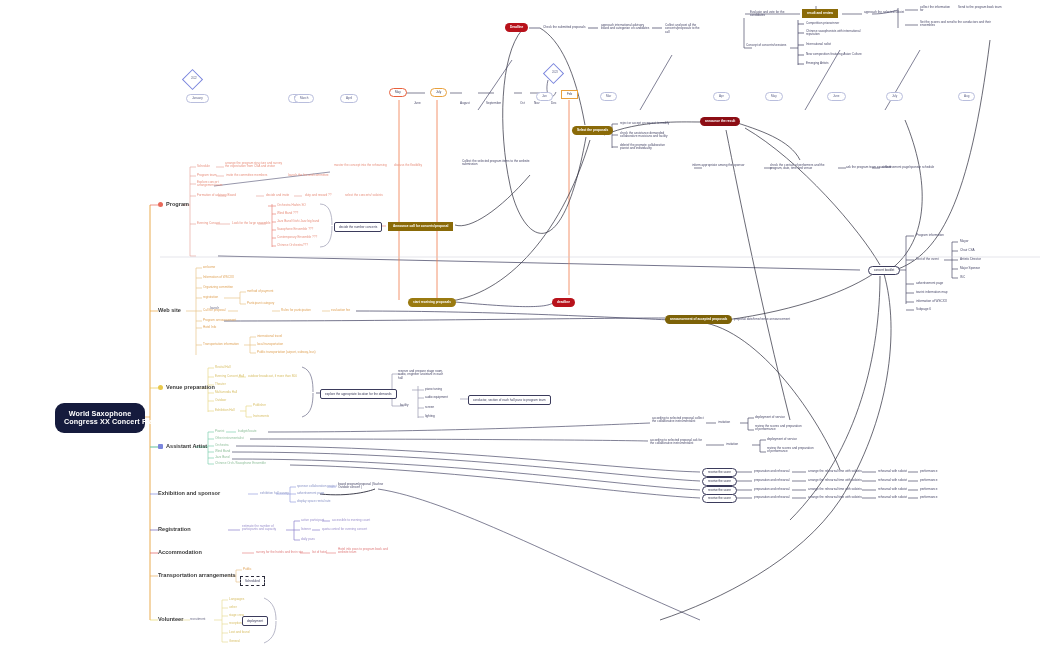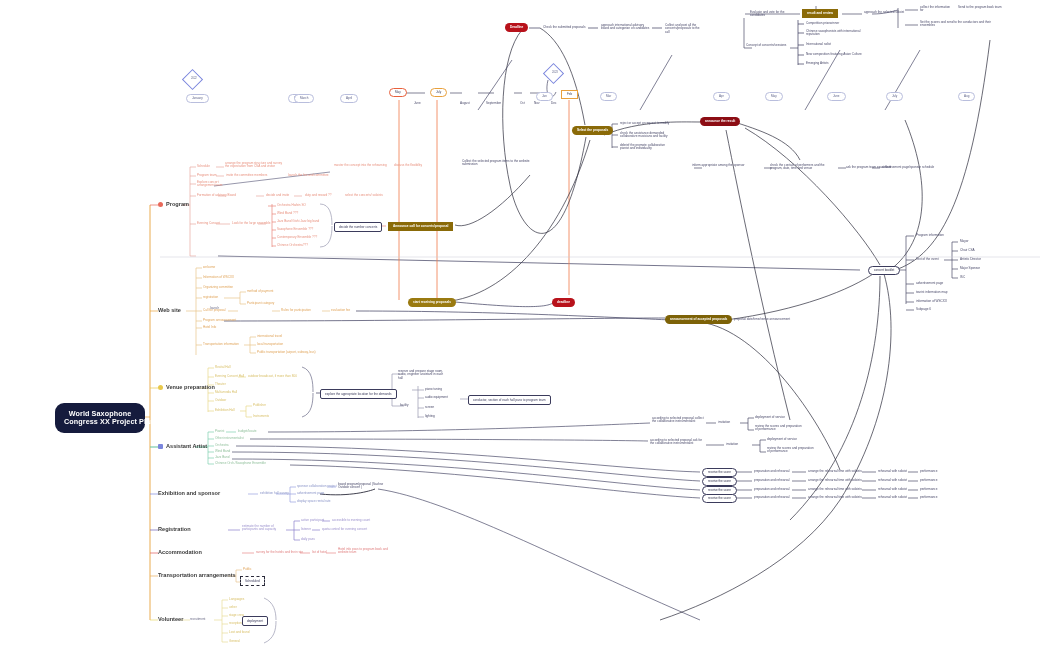--- a/index.html
+++ b/index.html
@@ -353,21 +353,21 @@
       <path d="M952 260 L958 260" stroke="#4a4a68"></path>
       <path d="M952 269 L958 269" stroke="#4a4a68"></path>
       <path d="M952 278 L958 278" stroke="#4a4a68"></path>
 
       <path d="M160 257 L1040 257" stroke="#c8c8d4" stroke-width="0.5"></path>
     </g>
   </svg>
 
   <div class="node root" style="left:55px;top:403px;width:72px;">
     <span>World Saxophone</span>
-    <span>Congress XX Project Plan</span>
+    <span>Congress XX Concert Plan</span>
   </div>
 
   <div class="node" style="left:185px;top:72px;width:24px;height:14px;">
     <div class="diamond" style="width:13px;height:13px;"></div>
   </div>
   <div class="node" style="left:191px;top:78px;font-size:2.6px;color:#5a5f86;">2022</div>
 
   <div class="node" style="left:546px;top:66px;width:24px;height:14px;">
     <div class="diamond" style="width:13px;height:13px;"></div>
   </div>

